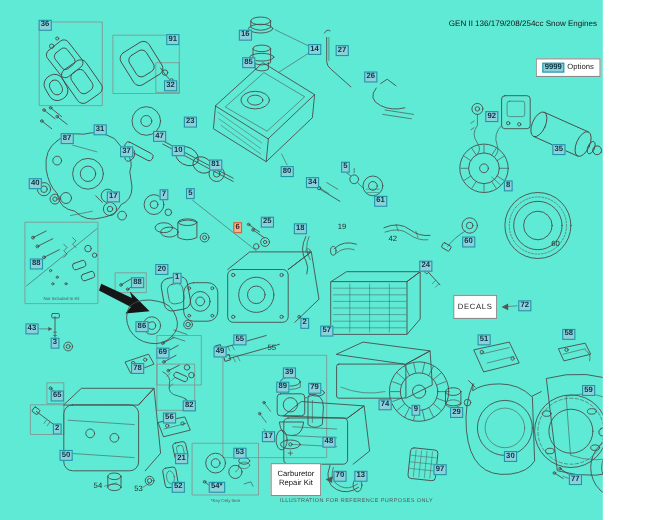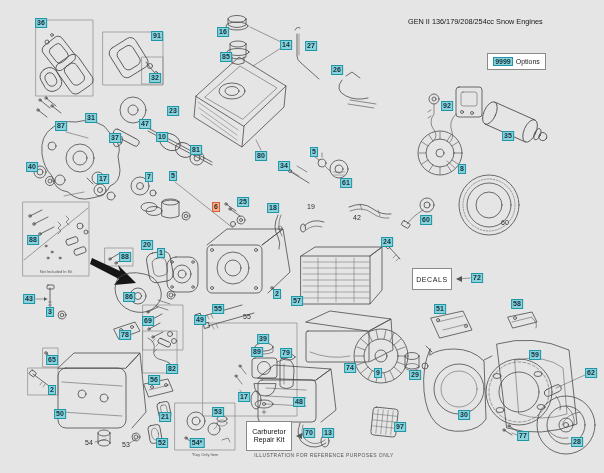--- a/index.html
+++ b/index.html
@@ -1,16 +1,16 @@
 <!DOCTYPE html>
 <html style="--callout-bg: #8BD1DA; --callout-border: #1D96A8; --callout-text: #0B3240; --highlight-bg: #F4B091; --highlight-border: #D2603A; --art-stroke: #4A4A4A;"><head>
 <meta charset="utf-8">
 <style>
   html,body{margin:0;padding:0;background:#fff;}
-  .stage{position:relative;width:604px;height:473px;background:#e5e5e5;
+  .stage{position:relative;width:548px;height:473px;background:#5eead4;
          font-family:"Liberation Sans",sans-serif;overflow:hidden;}
   .art{position:absolute;left:0;top:0;z-index:1;}
   .co{position:absolute;transform:translate(-50%,-50%);font-size:7px;font-weight:700;
       line-height:8px;white-space:nowrap;z-index:3;}
   .co.box{background:var(--callout-bg,#8BD1DA);border:1px solid var(--callout-border,#1D96A8);
       color:var(--callout-text,#0B3240);padding:0 1px;}
   .co.hl{background:var(--highlight-bg,#F4B091);border:1px solid var(--highlight-border,#D2603A);
       color:#3d1d10;padding:0 1px;}
   .co.plain{color:#2b2b2b;font-weight:400;background:none;border:none;}
   .txtbox{position:absolute;border:1px solid #8a8a8a;background:#fff;box-sizing:border-box;

